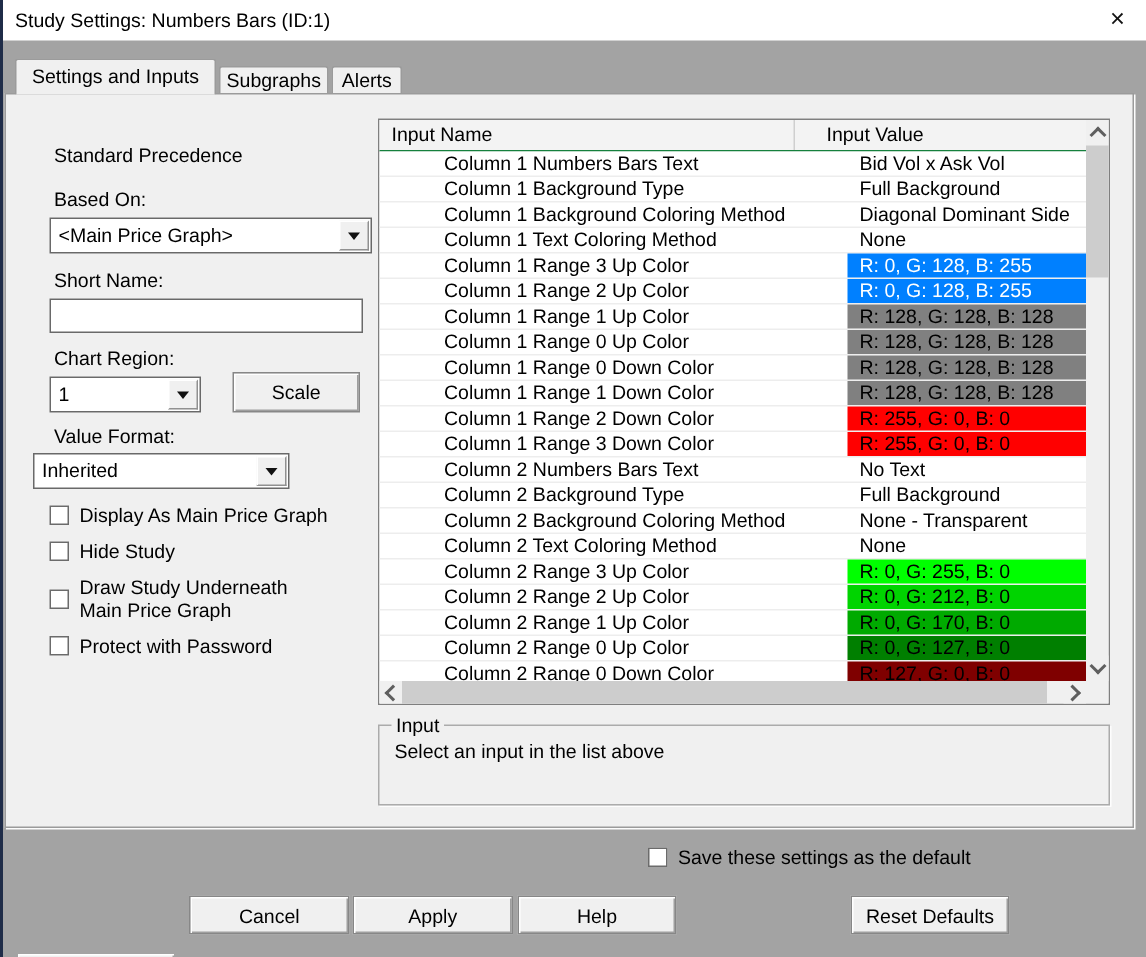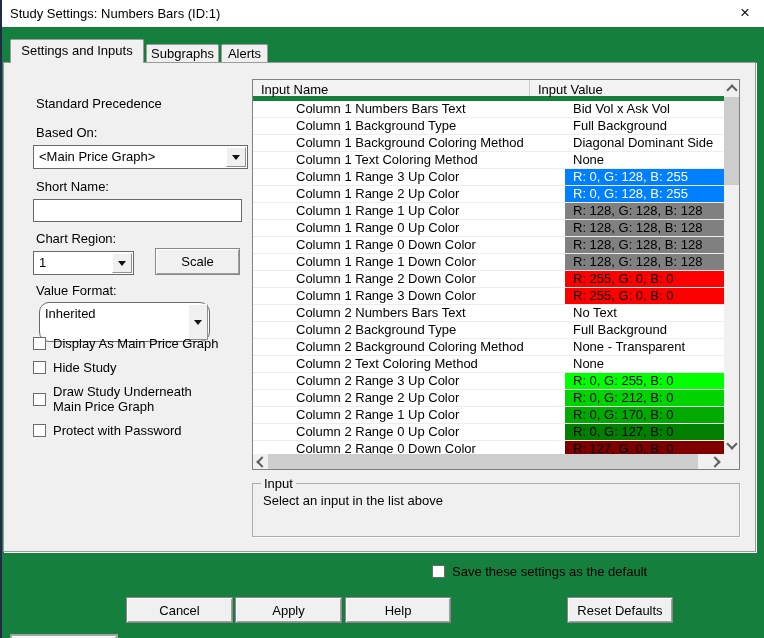--- a/index.html
+++ b/index.html
@@ -1,21 +1,21 @@
 <!DOCTYPE html>
 <html><head>
 <meta charset="utf-8">
 <style>
   html,body{margin:0;padding:0;}
   body{
     width:764px;height:638px;overflow:hidden;
     font-family:"Liberation Sans","DejaVu Sans",sans-serif;
     font-size:13px;color:#000;background:#f0f0f0;
   }
-  .dialog{position:relative;width:764px;height:638px;background:#15803d;overflow:hidden;}
+  .dialog{position:relative;width:764px;height:638px;background:#a3a3a3;overflow:hidden;}
   .win-border-left{position:absolute;left:0;top:0;width:2px;height:638px;background:#1f2c48;}
 
   
   .titlebar{position:absolute;left:0;top:0;width:764px;height:27px;background:#ffffff;}
   .title{position:absolute;left:10px;top:6px;white-space:nowrap;}
   .close{position:absolute;right:7px;top:2px;width:24px;height:22px;line-height:22px;
          text-align:center;font-size:17px;color:#111;cursor:default;}
 
   
   .tab{position:absolute;background:#f0f0f0;border:1px solid #9b9b9b;border-bottom:none;
@@ -43,21 +43,21 @@
   .btn.default{border:2px solid #a3a3a3;margin-top:38px;}
   .checkrow{position:absolute;display:flex;align-items:center;gap:7px;}
   .checkbox{width:13px;height:13px;background:#fff;border:1px solid #6b6b6b;
             flex:0 0 13px;box-sizing:border-box;}
   .cblabel{line-height:15px;}
 
   
   .listbox{position:absolute;left:252px;top:79px;width:488px;height:391px;background:#fff;
            border:1px solid #7f7f7f;box-sizing:border-box;}
   .lv-header{position:absolute;left:0;top:0;right:15px;height:21px;background:#f3f3f3;
-             border-bottom:5px solid #15803d;box-sizing:border-box;display:flex;}
+             border-bottom:1px solid #15803d;box-sizing:border-box;display:flex;gap:13px;}
   .lv-header .h1{width:277px;padding-left:8px;line-height:19px;border-right:1px solid #cfcfcf;box-sizing:border-box;}
   .lv-header .h2{flex:1;padding-left:8px;line-height:19px;}
   .lv-rows{position:absolute;left:0;top:21px;right:15px;bottom:15px;overflow:hidden;background:#fff;}
   .row{display:flex;height:17px;border-bottom:1px solid #ededed;box-sizing:border-box;padding-left:35px;}
   .cell{white-space:nowrap;overflow:hidden;line-height:16px;}
   .cell.name{width:277px;padding-left:8px;box-sizing:border-box;}
   .cell.value{flex:1;padding-left:8px;}
 
   
   .vscroll{position:absolute;top:0;right:0;width:15px;bottom:15px;background:#f0f0f0;}
@@ -114,21 +114,21 @@
   <div class="lbl" style="left:36px;top:231px;">Chart Region:</div>
   <div class="combo" style="left:33px;top:251px;width:101px;height:24px;">
     <span class="combo-val">1</span>
     <span class="combo-btn">
         <span class="tri-down"></span>
       </span>
   </div>
   <button class="btn" style="left:155px;top:248px;width:85px;height:27px;">Scale</button>
 
   <div class="lbl" style="left:36px;top:283px;">Value Format:</div>
-  <div class="combo" style="left:39px;top:302px;width:171px;height:40px;border-radius:10px;">
+  <div class="combo" style="left:22px;top:302px;width:171px;height:24px;">
     <span class="combo-val">Inherited</span>
     <span class="combo-btn">
         <span class="tri-down"></span>
       </span>
   </div>
 
   <div class="checkrow" style="left:33px;top:336px;">
     <span class="checkbox"></span>
     <span class="cblabel">Display As Main Price Graph</span>
   </div>

